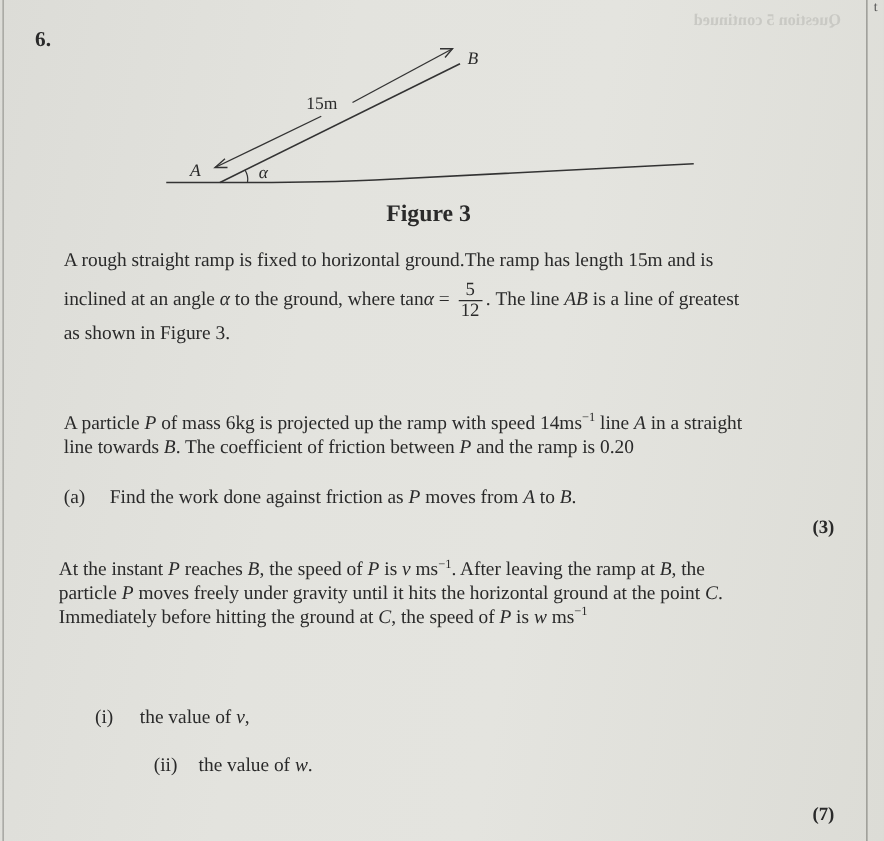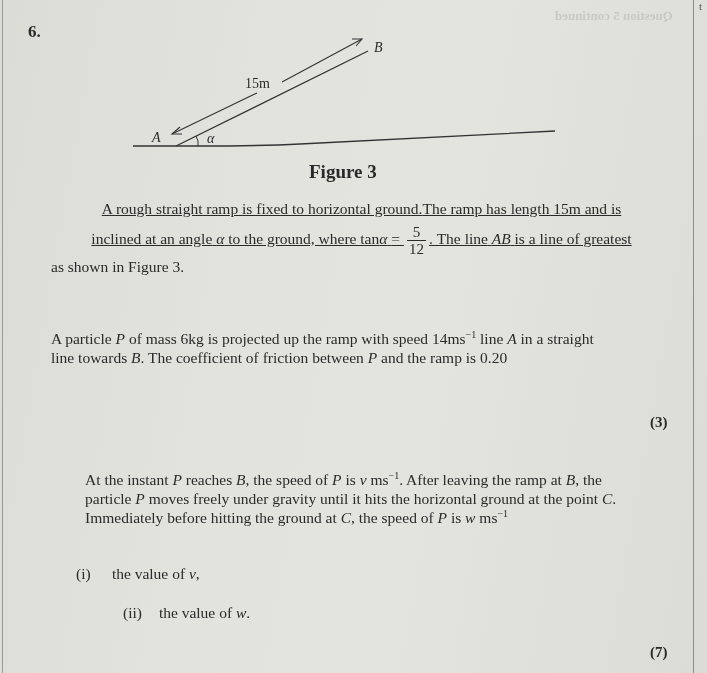--- a/index.html
+++ b/index.html
@@ -83,23 +83,22 @@
     }
     .para i, .it {
       font-style: italic;
     }
     .line {
       display: block;
       white-space: nowrap;
     }
     .just {
       display: flex;
-      justify-content: center;
-      white-space: nowrap;
-      text-decoration: underline;
+      justify-content: flex-start;
+      white-space: nowrap;
     }
     .frac {
       display: inline-block;
       vertical-align: middle;
       text-align: center;
       font-size: 15px;
       line-height: 16px;
       margin: 0 3px;
     }
     .frac .num {
@@ -200,23 +199,32 @@
       <span>in a straight</span>
     </span>
     <span class="line">
       <span>line towards</span>
       <i>B</i><span>. The coefficient of friction between</span>
       <i>P</i>
       <span>and the ramp is 0.20</span>
     </span>
   </div>
 
+  <div class="part" style="left:51px;top:389px;">
+    <span class="lbl">(a)</span>
+    <span>Find the work done against friction as</span>
+    <i>P</i>
+    <span>moves from</span>
+    <i>A</i>
+    <span>to</span>
+    <i>B</i><span>.</span>
+  </div>
   <div class="marks" style="left:650px;top:414px;">(3)</div>
 
-  <div class="para" style="left:47px;width:623px;top:470px;margin-left:38px;">
+  <div class="para" style="left:47px;width:623px;top:446px;">
     <span class="line">
       <span>At the instant</span>
       <i>P</i>
       <span>reaches</span>
       <i>B</i><span>, the speed of</span>
       <i>P</i>
       <span>is</span>
       <i>v</i>
       <span>ms</span><sup>−1</sup><span>. After leaving the ramp at</span>
       <i>B</i><span>, the</span>

